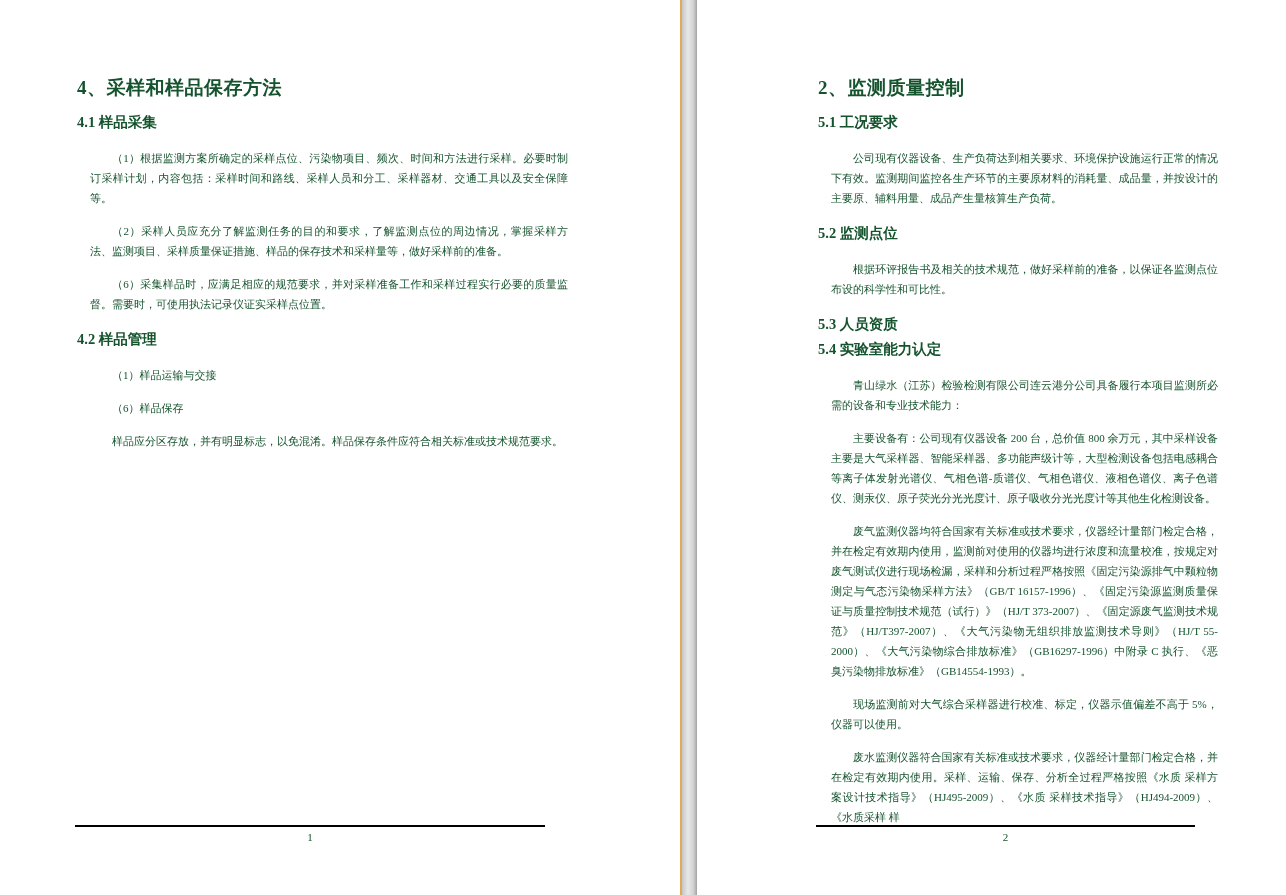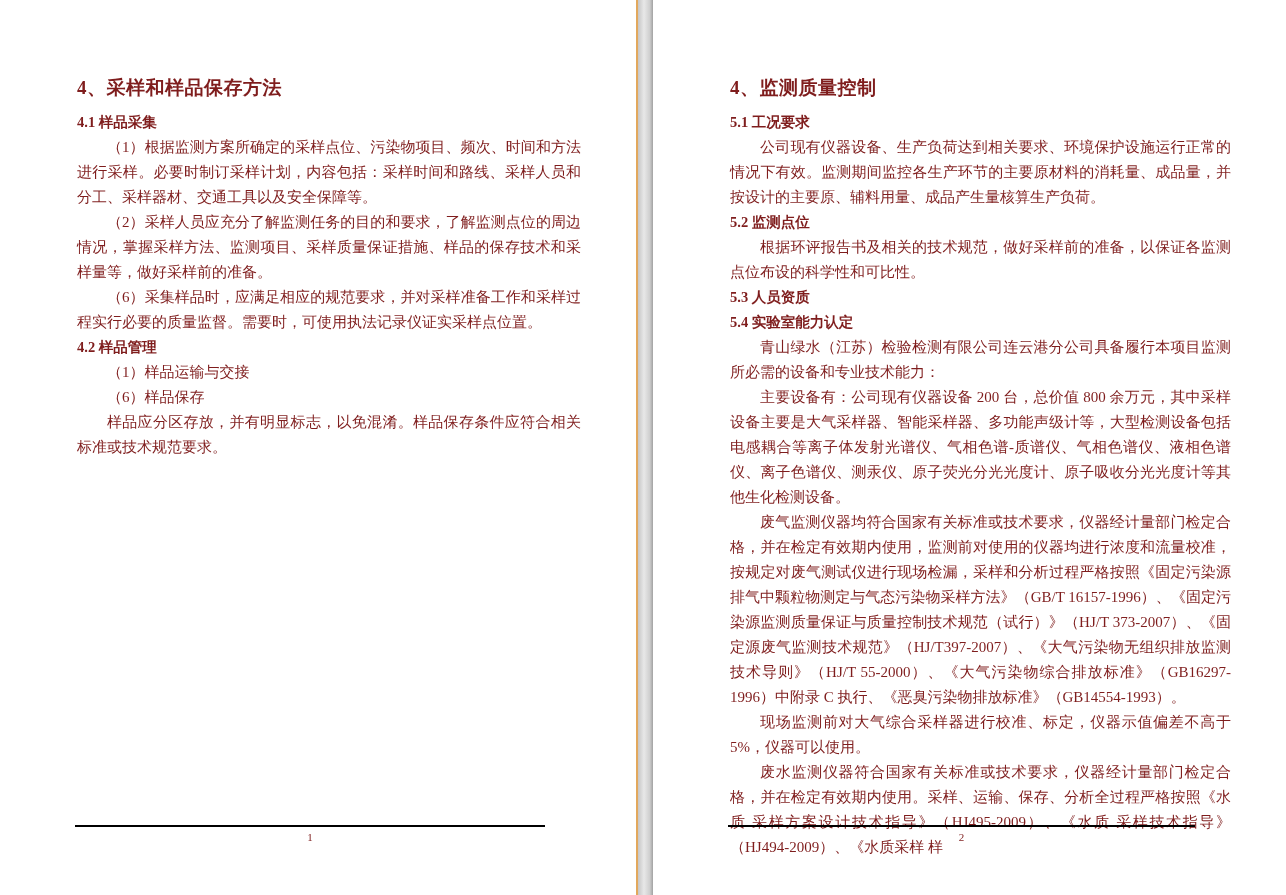--- a/index.html
+++ b/index.html
@@ -7,21 +7,22 @@
     padding: 0;
     background: #ffffff;
   }
   #screen {
     width: 1286px;
     height: 895px;
     display: flex;
     overflow: hidden;
     background: #ffffff;
     font-family: "Liberation Serif", "DejaVu Serif", serif;
-    color: #7f1d1d;
+    color: #14532d;
+    gap: 44px;
   }
   .page {
     position: relative;
     background: #ffffff;
     height: 895px;
     box-sizing: border-box;
   }
   .page.left  { width: 636px; }
   .page.right { flex: 1; }
   .page-gap {
@@ -42,23 +43,23 @@
     margin: 0 0 6px 0;
     letter-spacing: 0.5px;
   }
   .blk-h2 {
     font-size: 14.5px;
     font-weight: 700;
     line-height: 25px;
     margin: 0;
   }
   .blk-p {
-    font-size: 15px;
-    line-height: 25px;
-    margin: 0;
+    font-size: 11px;
+    line-height: 20px;
+    margin: 13px;
     text-indent: 2em;
     text-align: justify;
     text-align-last: left;
   }
   .page-footer {
     position: absolute;
     top: 825px;
     left: 75px;
     right: 91px;
     border-top: 2px solid #000000;
@@ -90,21 +91,21 @@
       </div>
     <div class="page-footer">
       <span class="page-number">1</span>
     </div>
   </div>
 
   <div class="page-gap"></div>
 
   <div class="page right">
     <div class="page-body">
-        <div class="blk-h1">4、监测质量控制</div>
+        <div class="blk-h1">2、监测质量控制</div>
         <div class="blk-h2">5.1 工况要求</div>
         <p class="blk-p">公司现有仪器设备、生产负荷达到相关要求、环境保护设施运行正常的情况下有效。监测期间监控各生产环节的主要原材料的消耗量、成品量，并按设计的主要原、辅料用量、成品产生量核算生产负荷。</p>
         <div class="blk-h2">5.2 监测点位</div>
         <p class="blk-p">根据环评报告书及相关的技术规范，做好采样前的准备，以保证各监测点位布设的科学性和可比性。</p>
         <div class="blk-h2">5.3 人员资质</div>
         <div class="blk-h2">5.4 实验室能力认定</div>
         <p class="blk-p">青山绿水（江苏）检验检测有限公司连云港分公司具备履行本项目监测所必需的设备和专业技术能力：</p>
         <p class="blk-p">主要设备有：公司现有仪器设备 200 台，总价值 800 余万元，其中采样设备主要是大气采样器、智能采样器、多功能声级计等，大型检测设备包括电感耦合等离子体发射光谱仪、气相色谱-质谱仪、气相色谱仪、液相色谱仪、离子色谱仪、测汞仪、原子荧光分光光度计、原子吸收分光光度计等其他生化检测设备。</p>
         <p class="blk-p">废气监测仪器均符合国家有关标准或技术要求，仪器经计量部门检定合格，并在检定有效期内使用，监测前对使用的仪器均进行浓度和流量校准，按规定对废气测试仪进行现场检漏，采样和分析过程严格按照《固定污染源排气中颗粒物测定与气态污染物采样方法》（GB/T 16157-1996）、《固定污染源监测质量保证与质量控制技术规范（试行）》（HJ/T 373-2007）、《固定源废气监测技术规范》（HJ/T397-2007）、《大气污染物无组织排放监测技术导则》（HJ/T 55-2000）、《大气污染物综合排放标准》（GB16297-1996）中附录 C 执行、《恶臭污染物排放标准》（GB14554-1993）。</p>
         <p class="blk-p">现场监测前对大气综合采样器进行校准、标定，仪器示值偏差不高于 5%，仪器可以使用。</p>

